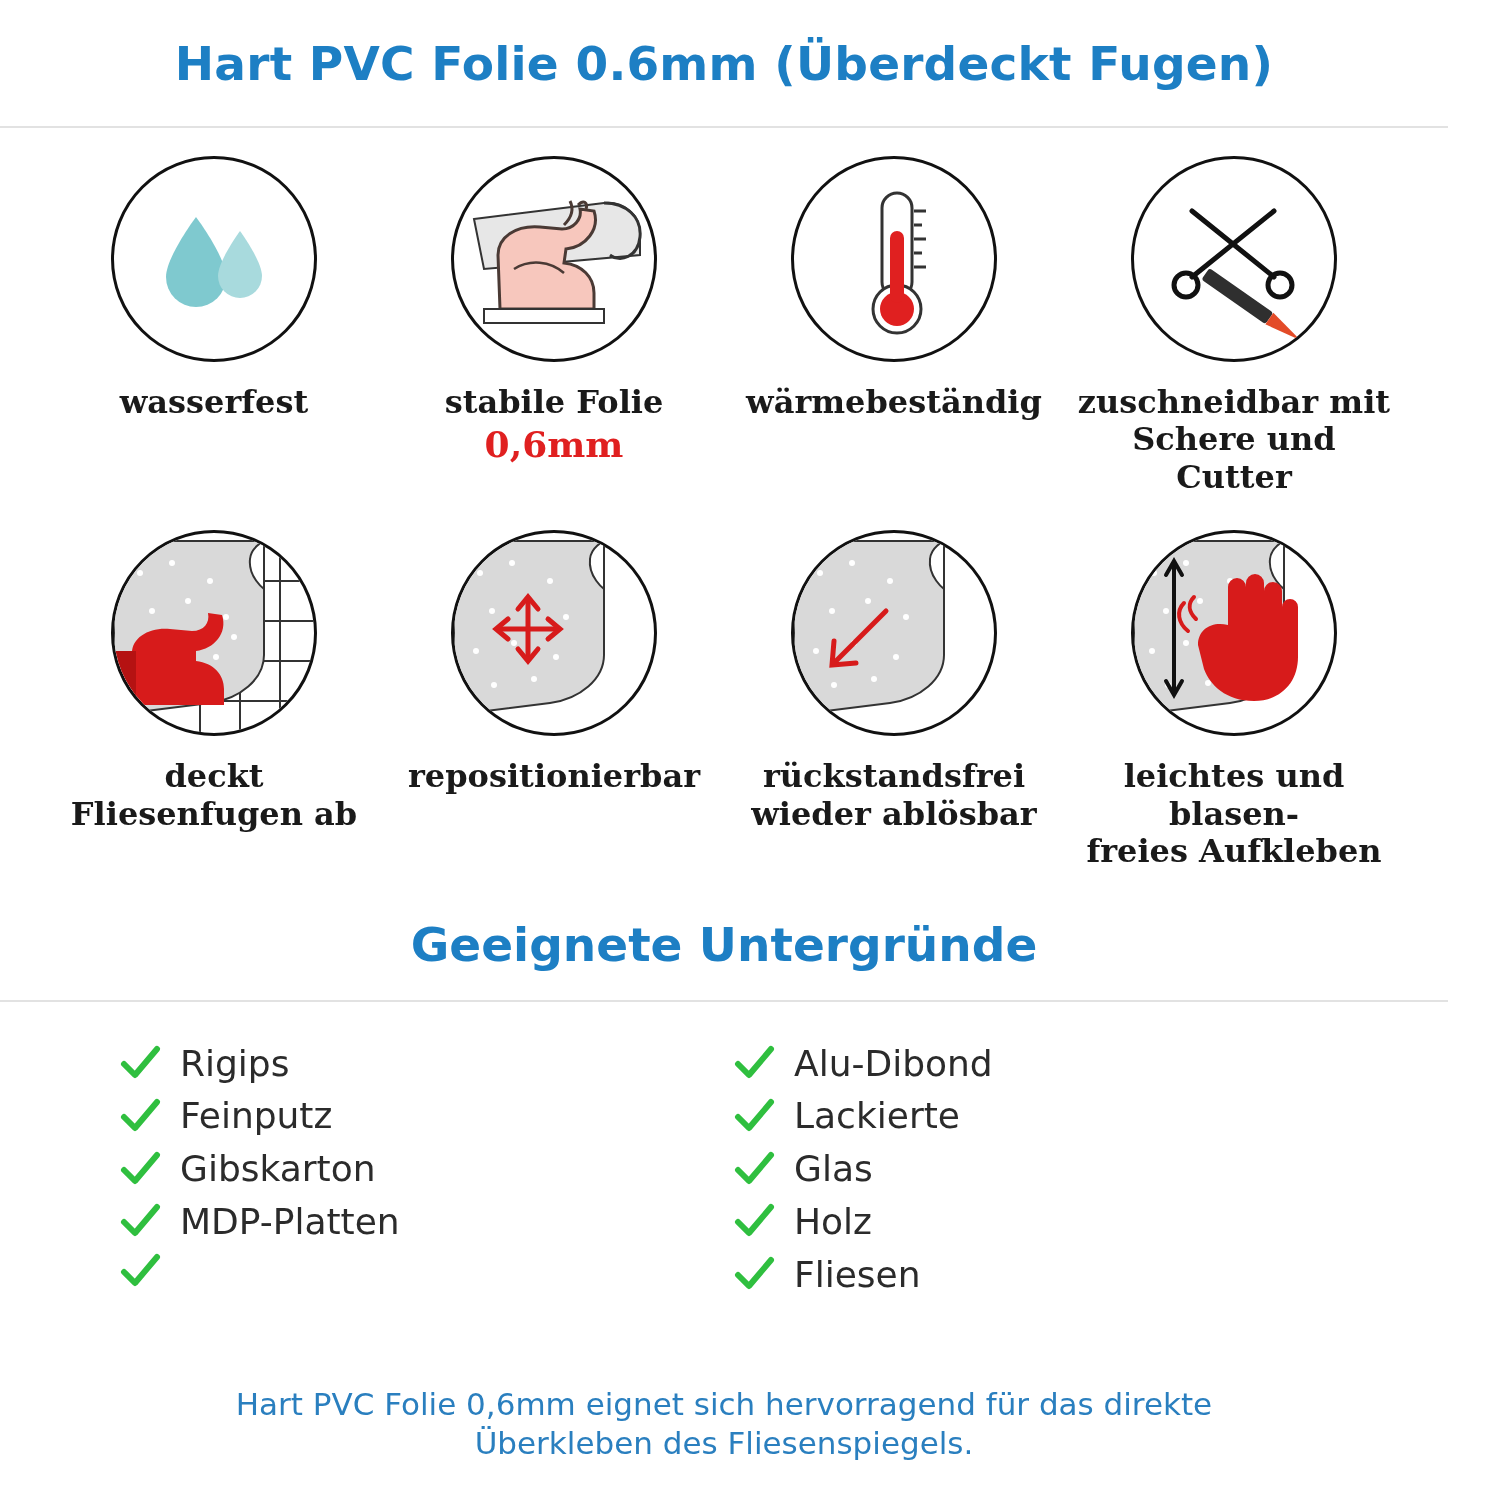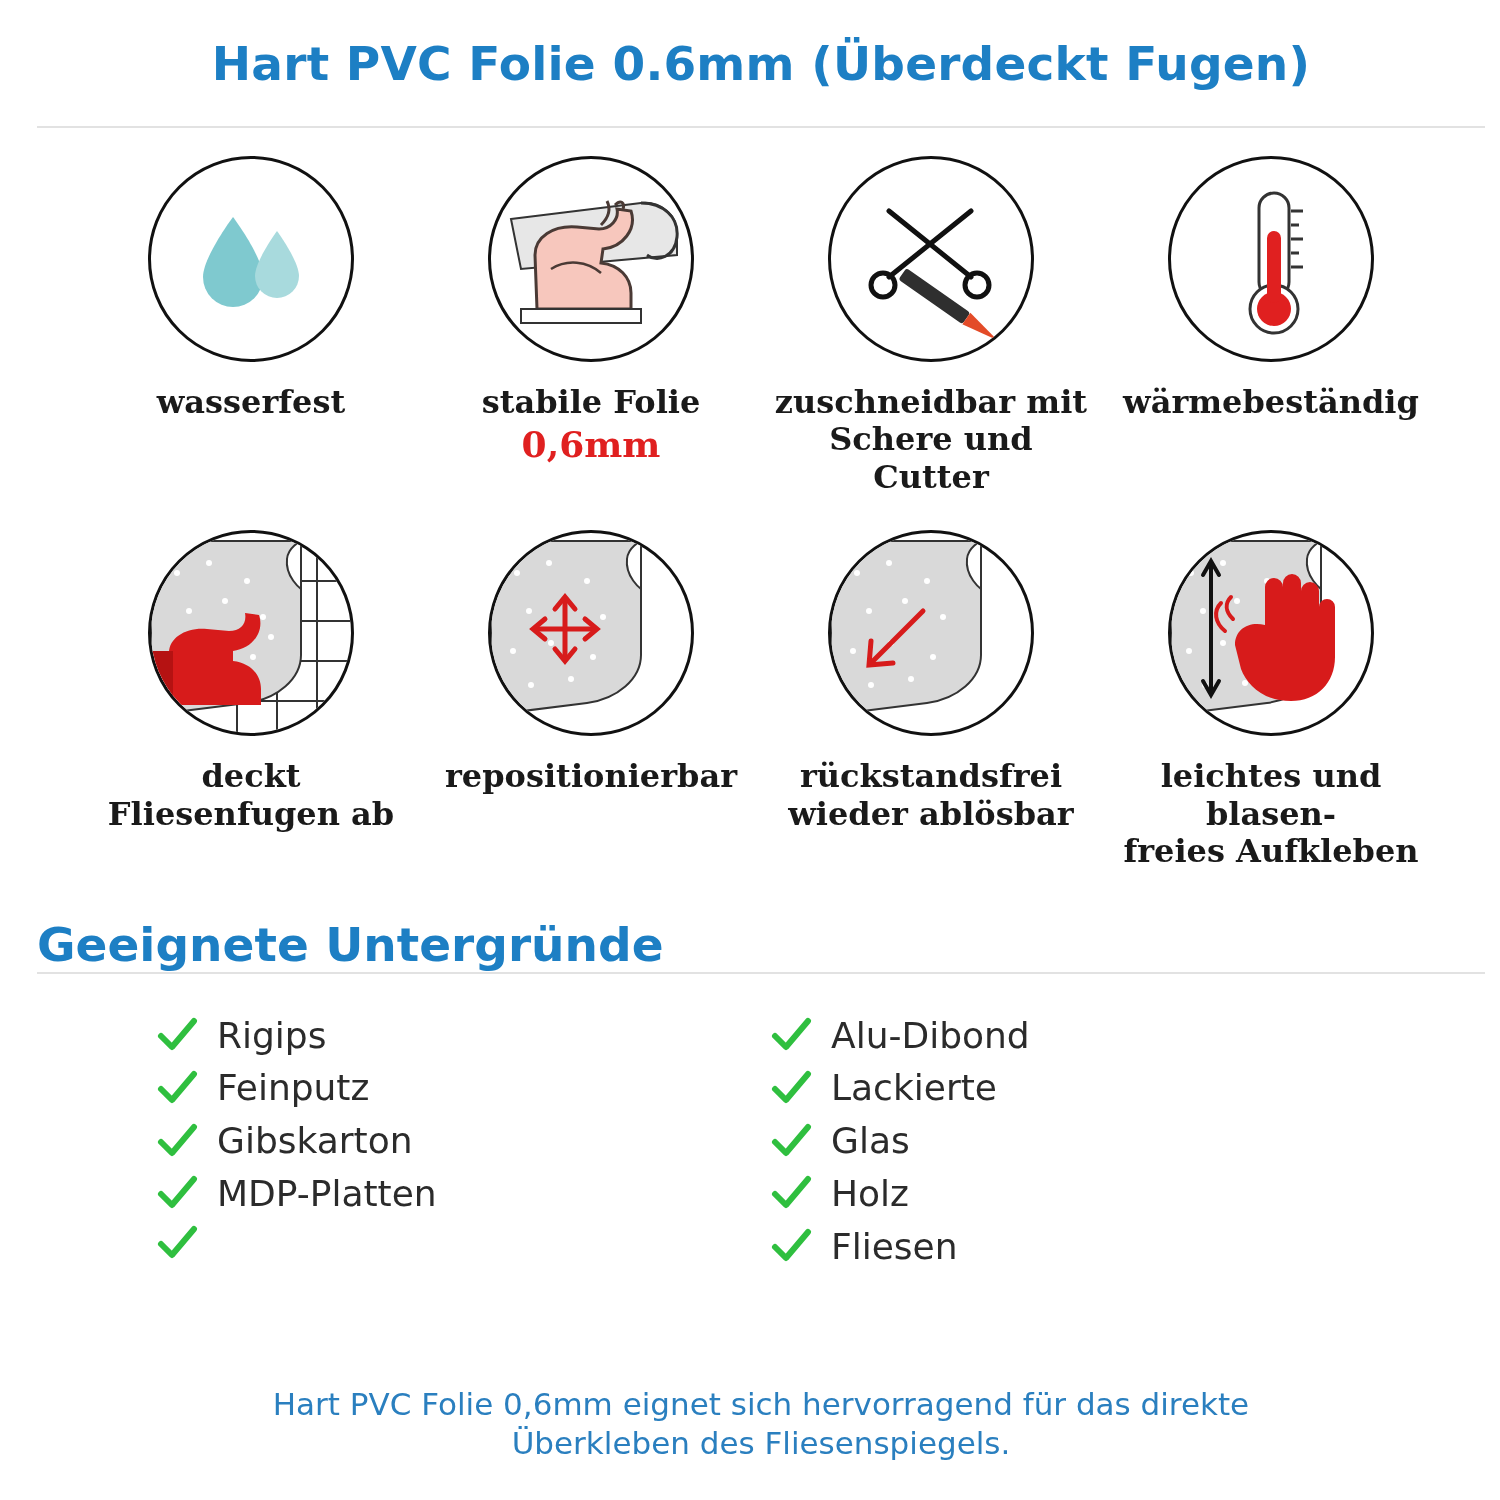--- a/index.html
+++ b/index.html
@@ -12,21 +12,20 @@
     background: #ffffff;
     font-family: "DejaVu Sans", sans-serif;
     color: #1a1a1a;
     overflow: hidden;
   }
   .page {
     position: relative;
     width: 1448px;
     height: 1500px;
     box-sizing: border-box;
-    margin-left: 37px;
   }
 
   
   .header {
     height: 128px;
     display: flex;
     align-items: center;
     justify-content: center;
     border-bottom: 2px solid #e2e2e2;
     box-sizing: border-box;
@@ -77,21 +76,23 @@
     font-size: 36px;
     color: #e02020;
     font-family: "DejaVu Serif", serif;
     margin-top: 2px;
   }
   .row2 { margin-top: 34px; }
 
   
   .subtitle-band {
     margin-top: 46px;
+    text-align: center;
     border-bottom: 2px solid #e2e2e2;
+    padding-bottom: 28px;
   }
   .subtitle {
     font-size: 47px;
     color: #1d7fc4;
     font-weight: bold;
     font-family: "DejaVu Sans", sans-serif;
   }
 
   
   .substrates {
@@ -170,51 +171,51 @@
           <path d="M30 150 L150 150 L150 164 L30 164 Z" fill="#ffffff" stroke="#333" stroke-width="2"></path>
         </svg>
       </div>
       <div class="caption">stabile Folie</div>
       <div class="sub">0,6mm</div>
     </div>
 
     <div class="feature">
       <div class="circle">
         <svg width="206" height="206" viewBox="0 0 206 206">
-          <g stroke="#111" stroke-width="5" fill="none" stroke-linecap="round">
-            <path d="M58 52 L140 118"></path>
-            <path d="M140 52 L58 118"></path>
-            <circle cx="52" cy="126" r="12"></circle>
-            <circle cx="146" cy="126" r="12"></circle>
-          </g>
-          <g transform="rotate(35 120 150)">
-            <rect x="60" y="142" width="78" height="14" rx="3" fill="#2f2f2f"></rect>
-            <path d="M138 142 L176 149 L138 156 Z" fill="#e34b28"></path>
-          </g>
-        </svg>
-      </div>
-      <div class="caption" style="white-space:pre-line">zuschneidbar mit
-Schere und Cutter</div>
-    </div>
-
-    <div class="feature">
-      <div class="circle">
-        <svg width="206" height="206" viewBox="0 0 206 206">
           <rect x="88" y="34" width="30" height="104" rx="15" fill="#ffffff" stroke="#333" stroke-width="3"></rect>
           <circle cx="103" cy="150" r="24" fill="#ffffff" stroke="#333" stroke-width="3"></circle>
           <circle cx="103" cy="150" r="17" fill="#e02020"></circle>
           <rect x="96" y="72" width="14" height="72" rx="7" fill="#e02020"></rect>
           <line x1="120" y1="52" x2="132" y2="52" stroke="#333" stroke-width="3"></line>
           <line x1="120" y1="66" x2="128" y2="66" stroke="#333" stroke-width="3"></line>
           <line x1="120" y1="80" x2="132" y2="80" stroke="#333" stroke-width="3"></line>
           <line x1="120" y1="94" x2="128" y2="94" stroke="#333" stroke-width="3"></line>
           <line x1="120" y1="108" x2="132" y2="108" stroke="#333" stroke-width="3"></line>
         </svg>
       </div>
       <div class="caption">wärmebeständig</div>
+    </div>
+
+    <div class="feature">
+      <div class="circle">
+        <svg width="206" height="206" viewBox="0 0 206 206">
+          <g stroke="#111" stroke-width="5" fill="none" stroke-linecap="round">
+            <path d="M58 52 L140 118"></path>
+            <path d="M140 52 L58 118"></path>
+            <circle cx="52" cy="126" r="12"></circle>
+            <circle cx="146" cy="126" r="12"></circle>
+          </g>
+          <g transform="rotate(35 120 150)">
+            <rect x="60" y="142" width="78" height="14" rx="3" fill="#2f2f2f"></rect>
+            <path d="M138 142 L176 149 L138 156 Z" fill="#e34b28"></path>
+          </g>
+        </svg>
+      </div>
+      <div class="caption" style="white-space:pre-line">zuschneidbar mit
+Schere und Cutter</div>
     </div>
 
     <div class="feature row2">
       <div class="circle">
         <svg width="206" height="206" viewBox="0 0 206 206">
           <g stroke="#333" stroke-width="2" fill="none">
             <rect x="86" y="8" width="120" height="200"></rect>
             <line x1="126" y1="8" x2="126" y2="208"></line>
             <line x1="166" y1="8" x2="166" y2="208"></line>
             <line x1="86" y1="48" x2="206" y2="48"></line>

